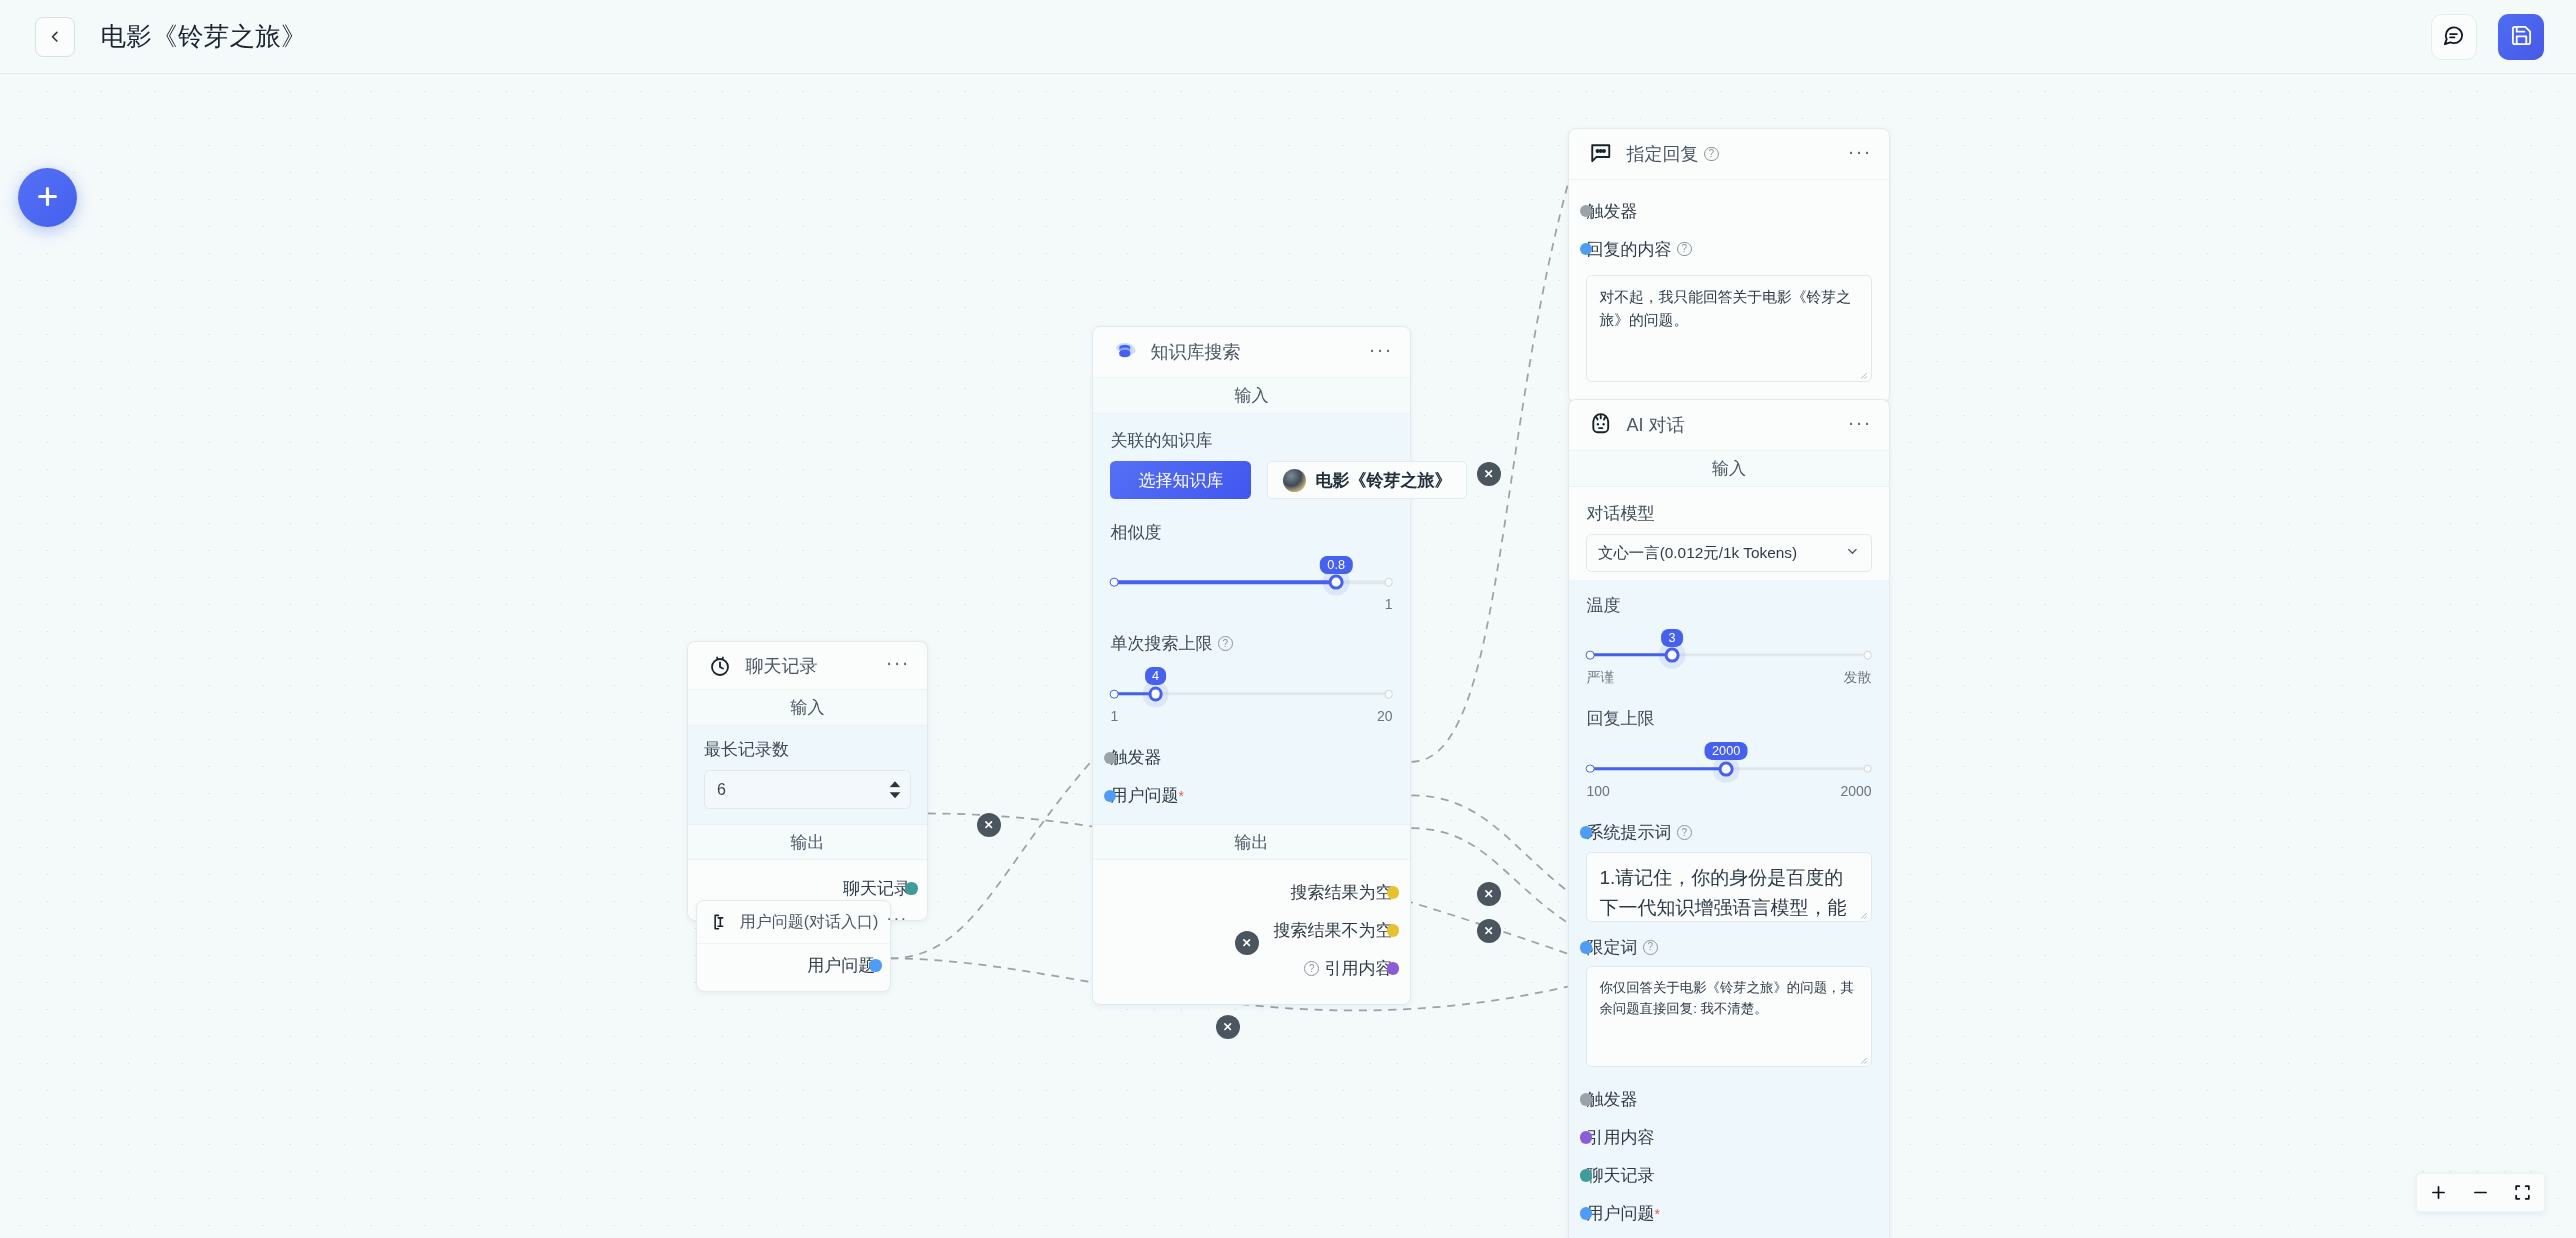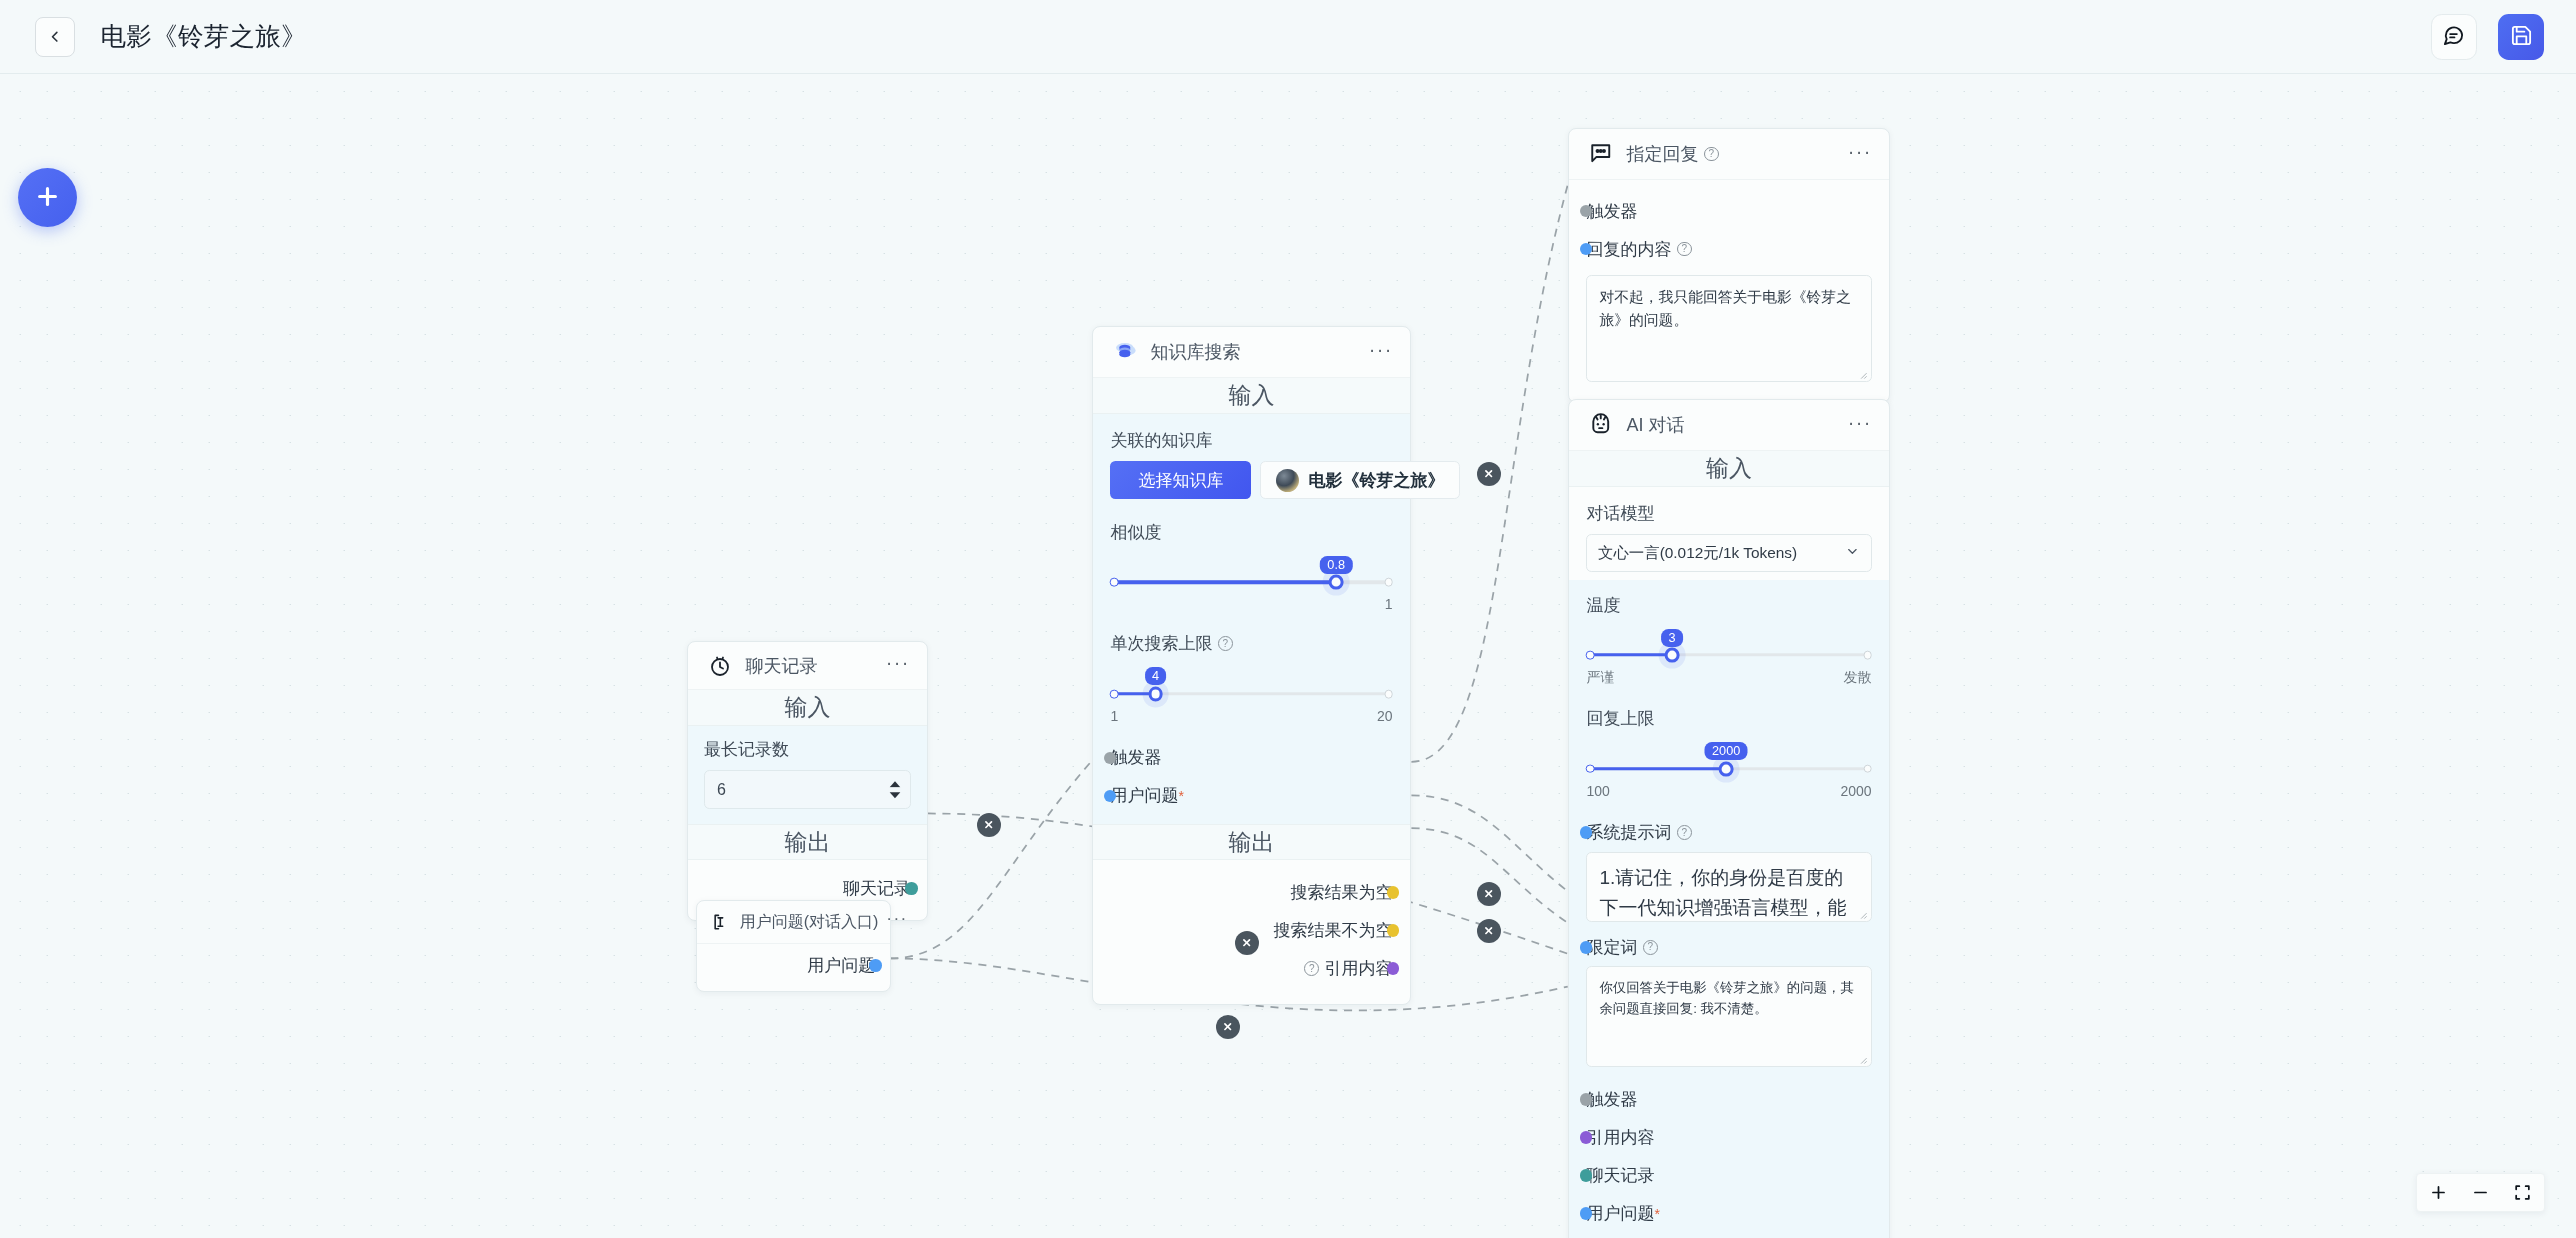--- a/index.html
+++ b/index.html
@@ -110,21 +110,21 @@
   }
   .node-dots {
     margin-left: auto; color: #5b646d; font-size: 20px; letter-spacing: 1.3px;
     line-height: .4; cursor: pointer; padding-bottom: 6.7px;
   }
 
   .section-bar {
     height: 36px; background: #f5fafb;
     border-bottom: 0.7px solid #eaf1f2;
     display: flex; align-items: center; justify-content: center;
-    font-size: 23px; color: #4b5663;
+    font-size: 17px; color: #4b5663;
   }
   .section-bar.top { border-top: 0.7px solid #eaf1f2; }
 
   .node-body { padding: 14.8px 17.4px 17.4px 17.4px; }
   .field-label { font-size: 17px; color: #3f4a56; margin-bottom: 9.4px; display:flex; align-items:center; }
 
   .port-row {
     position: relative; display: flex; align-items: center;
     height: 38px; font-size: 17px; color: #2f3a46;
   }
@@ -377,21 +377,21 @@
         </svg>
       </span>
       <span class="node-title">知识库搜索</span>
       <span class="node-dots">···</span>
     </div>
 
     <div class="section-bar">输入</div>
 
     <div class="node-body io-zone" style="padding:14.8px 17.4px 2.7px 17.4px;">
       <div class="field-label">关联的知识库</div>
-      <div style="display:flex; gap:9px; align-items:center;">
+      <div style="display:flex; gap:16px; align-items:center;">
         <button class="btn-primary">选择知识库</button>
         <div class="kb-chip">
           <span class="avatar"></span>
           <span class="name">电影《铃芽之旅》</span>
         </div>
       </div>
 
       <div class="field-label" style="margin-top:21.5px;">
         <span>相似度</span>
       </div>

